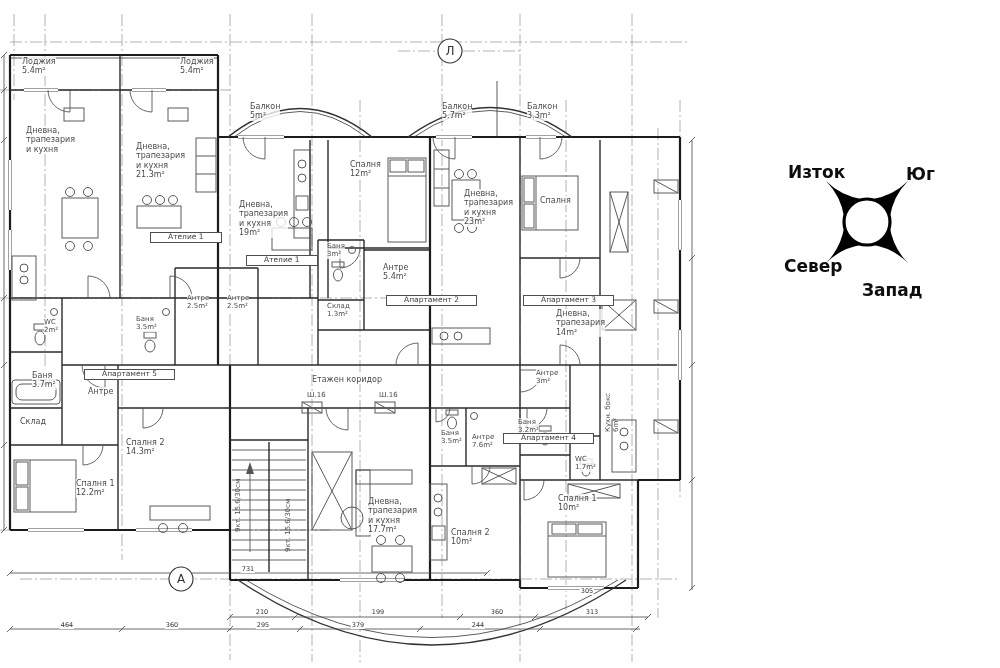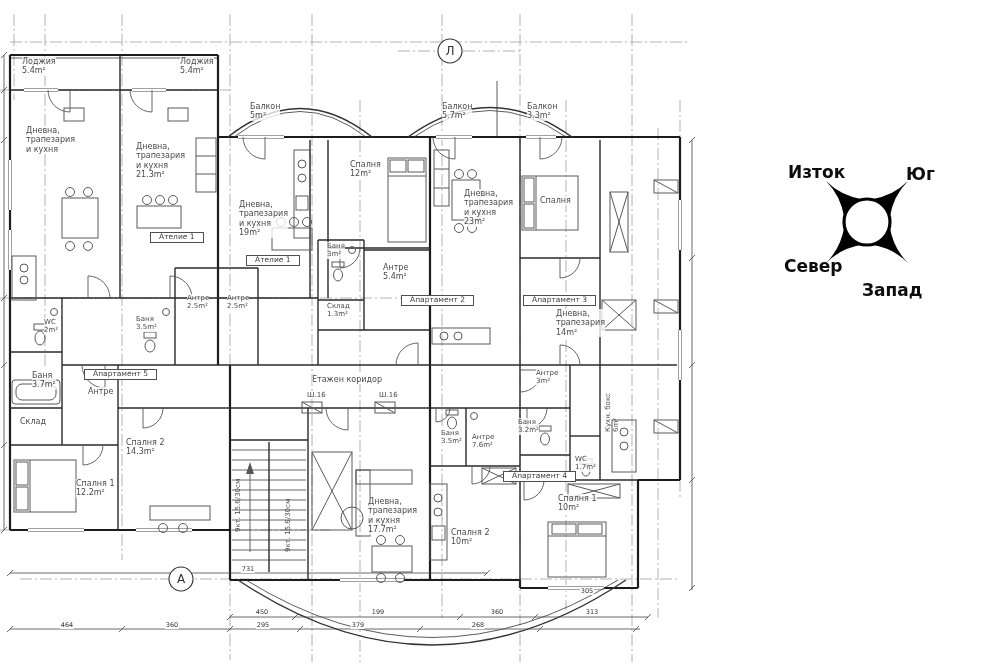--- a/index.html
+++ b/index.html
@@ -2,21 +2,21 @@
 <html><head>
 <meta charset="utf-8">
 <style>
   html,body{margin:0;padding:0;background:#fff;}
   #stage{position:relative;width:1000px;height:668px;background:#fff;overflow:hidden;
          font-family:"DejaVu Sans",sans-serif;}
   svg{position:absolute;left:0;top:0;}
   .lbl{position:absolute;font-size:8px;line-height:1.18;color:#4a4a4a;
        white-space:pre-line;background:rgba(255,255,255,.78);}
   .sm{font-size:7px;}
-  .boxed{border:1px solid #4f4f4f;padding:0 8px;background:#fff;font-size:7.5px;
+  .boxed{border:1px solid #4f4f4f;padding:0 17px;background:#fff;font-size:7.5px;
          white-space:nowrap;color:#3a3a3a;}
   .vlabel{position:absolute;font-size:7px;line-height:1.2;color:#4a4a4a;
           transform-origin:0 0;transform:rotate(-90deg);white-space:pre-line;}
   .dimnum{position:absolute;font-size:6.5px;color:#333;transform:translateX(-50%);
           background:#fff;padding:0 1px;}
   .cmp{position:absolute;font-weight:bold;font-size:17px;color:#0d0d0d;}
   
   .we{stroke:#1c1c1c;stroke-width:2.2;fill:none;}
   .wi{stroke:#2a2a2a;stroke-width:1.4;fill:none;}
   .tn{stroke:#555;stroke-width:.9;fill:none;}
@@ -405,34 +405,34 @@
 <div class="lbl sm" style="left:379px;top:391px">Ш.16</div>
 
 <div class="vlabel" style="left:604px;top:432px">Кухн. бокс
 6m²</div>
 <div class="vlabel" style="left:234px;top:532px">9кт. 15.6/30см</div>
 <div class="vlabel" style="left:284px;top:552px">9кт. 15.6/30см</div>
 
 <div class="lbl boxed" style="left:150px;top:232px">Ателие 1</div>
 <div class="lbl boxed" style="left:246px;top:255px">Ателие 1</div>
 <div class="lbl boxed" style="left:84px;top:369px">Апартамент 5</div>
-<div class="lbl boxed" style="left:401px;top:295px">Апартамент 2</div>
+<div class="lbl boxed" style="left:386px;top:295px">Апартамент 2</div>
 <div class="lbl boxed" style="left:523px;top:295px">Апартамент 3</div>
-<div class="lbl boxed" style="left:503px;top:471px">Апартамент 4</div>
+<div class="lbl boxed" style="left:503px;top:433px">Апартамент 4</div>
 
 <div class="dimnum" style="left:248px;top:565px">731</div>
-<div class="dimnum" style="left:262px;top:608px">450</div>
+<div class="dimnum" style="left:262px;top:608px">210</div>
 <div class="dimnum" style="left:378px;top:608px">199</div>
 <div class="dimnum" style="left:497px;top:608px">360</div>
 <div class="dimnum" style="left:592px;top:608px">313</div>
 <div class="dimnum" style="left:67px;top:621px">464</div>
 <div class="dimnum" style="left:172px;top:621px">360</div>
 <div class="dimnum" style="left:263px;top:621px">295</div>
 <div class="dimnum" style="left:358px;top:621px">379</div>
-<div class="dimnum" style="left:478px;top:621px">268</div>
+<div class="dimnum" style="left:478px;top:621px">244</div>
 <div class="dimnum" style="left:587px;top:587px">305</div>
 
 <div class="cmp" style="left:788px;top:162px">Изток</div>
 <div class="cmp" style="left:906px;top:164px">Юг</div>
 <div class="cmp" style="left:784px;top:256px">Север</div>
 <div class="cmp" style="left:862px;top:280px">Запад</div>
 
 </div>
 
 </body></html>

